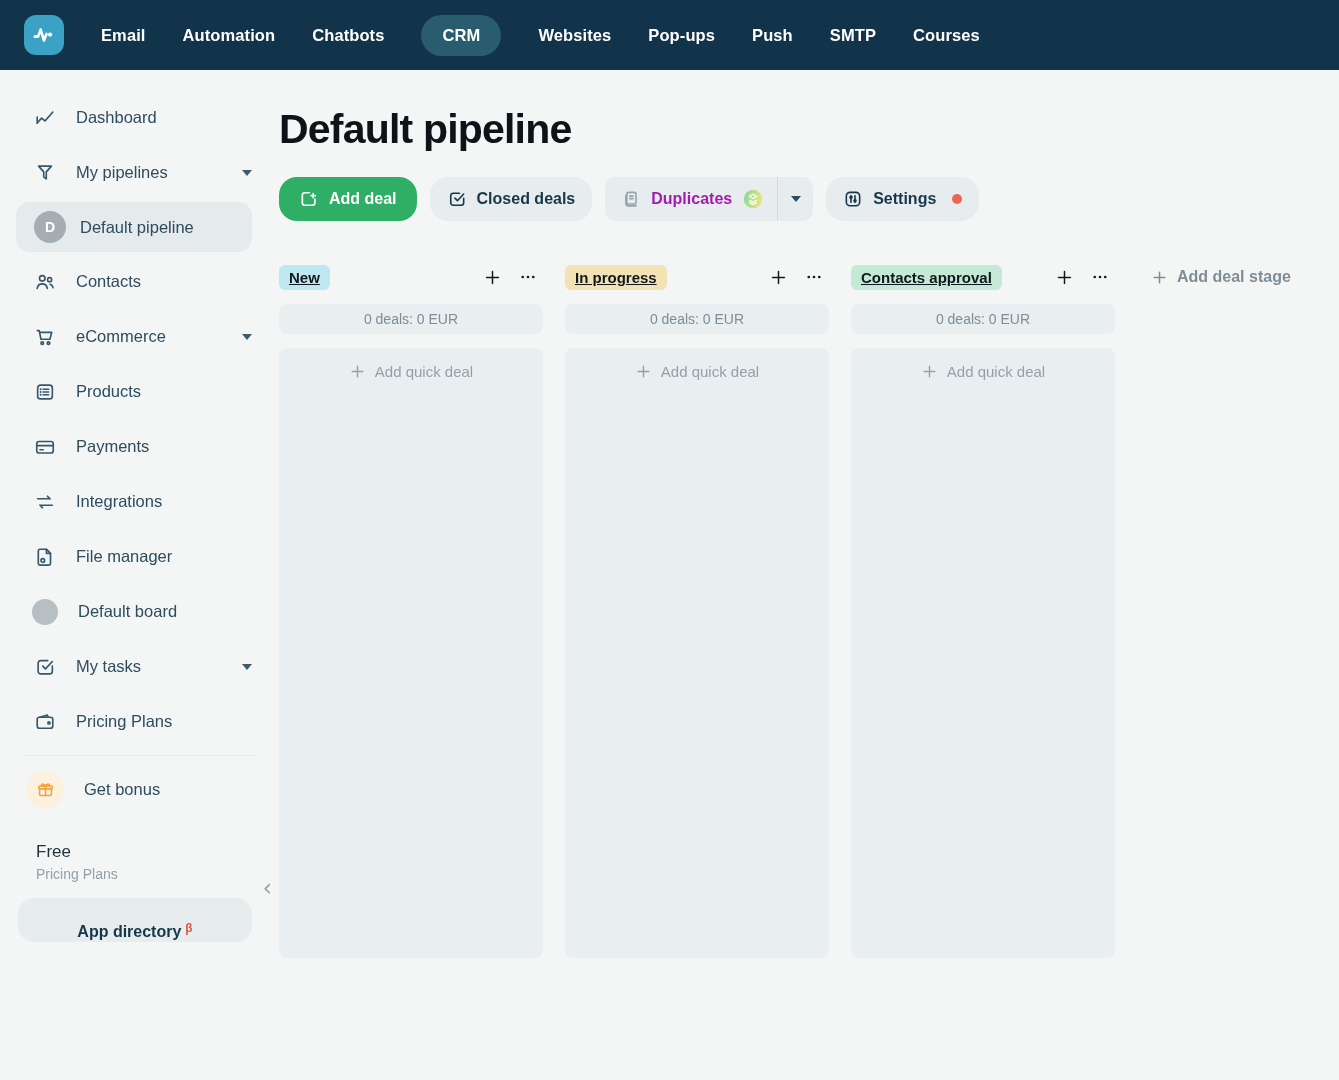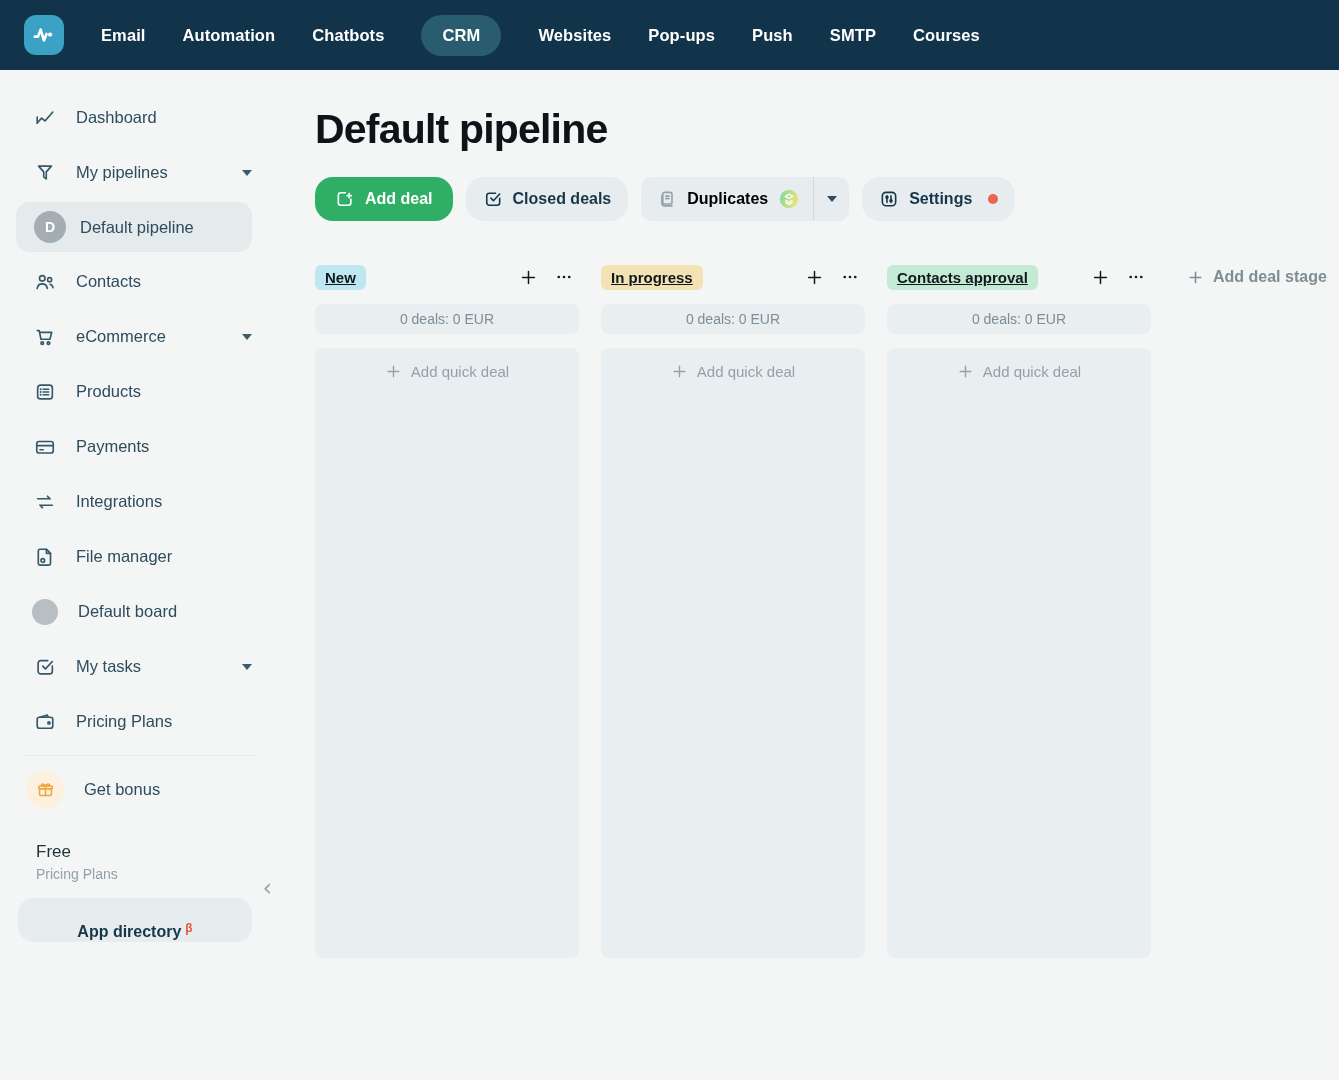--- a/index.html
+++ b/index.html
@@ -24,21 +24,21 @@
     flex:none; cursor:pointer;
   }
   .nav-item {
     color:#fff; font-size:16.5px; font-weight:700;
     letter-spacing:.1px; cursor:pointer; white-space:nowrap;
     padding:11px 0; border-radius:999px;
   }
   .nav-item.active { background:#2a5c6f; padding:11px 21px; }
 
   
-  .layout { display:flex; height:888px;gap:36px; }
+  .layout { display:flex; height:888px; }
 
   
   .sidebar {
     width:278px; flex:none; display:flex; flex-direction:column;
     padding-top:20px; position:relative;
   }
   .side-item {
     height:55px; display:flex; align-items:center;
     padding:0 26px 0 34px; gap:20px;
     font-size:16.5px; color:#2d4c5e; cursor:pointer; white-space:nowrap;
@@ -88,21 +88,21 @@
   }
   .toolbar { display:flex; gap:13px; margin-bottom:43px; }
   .btn {
     height:44px; border:none; border-radius:18px; cursor:pointer;
     display:inline-flex; align-items:center; gap:10px;
     font-size:16px; font-weight:700; font-family:inherit;
   }
   .btn-green { background:#2fae66; color:#fff; padding:0 20px; }
   .btn-gray  { background:#e7ecee; color:#16374a; padding:0 17px; }
   .btn-group { display:flex; background:#e7ecee; border-radius:10px; overflow:hidden; }
-  .btn-dup { background:transparent; color:#000000; padding:0 13px 0 16px; cursor:default; }
+  .btn-dup { background:transparent; color:#a21caf; padding:0 13px 0 16px; cursor:default; }
   .caret-seg {
     width:36px; display:grid; place-items:center;
     border-left:1px solid #d3dbde; cursor:pointer;
   }
   .caret-down {
     width:0; height:0; border-left:5px solid transparent;
     border-right:5px solid transparent; border-top:6px solid #2e4d5e;
   }
   .dot-red { width:10px; height:10px; border-radius:50%; background:#ee6352; margin-left:6px; }
 

